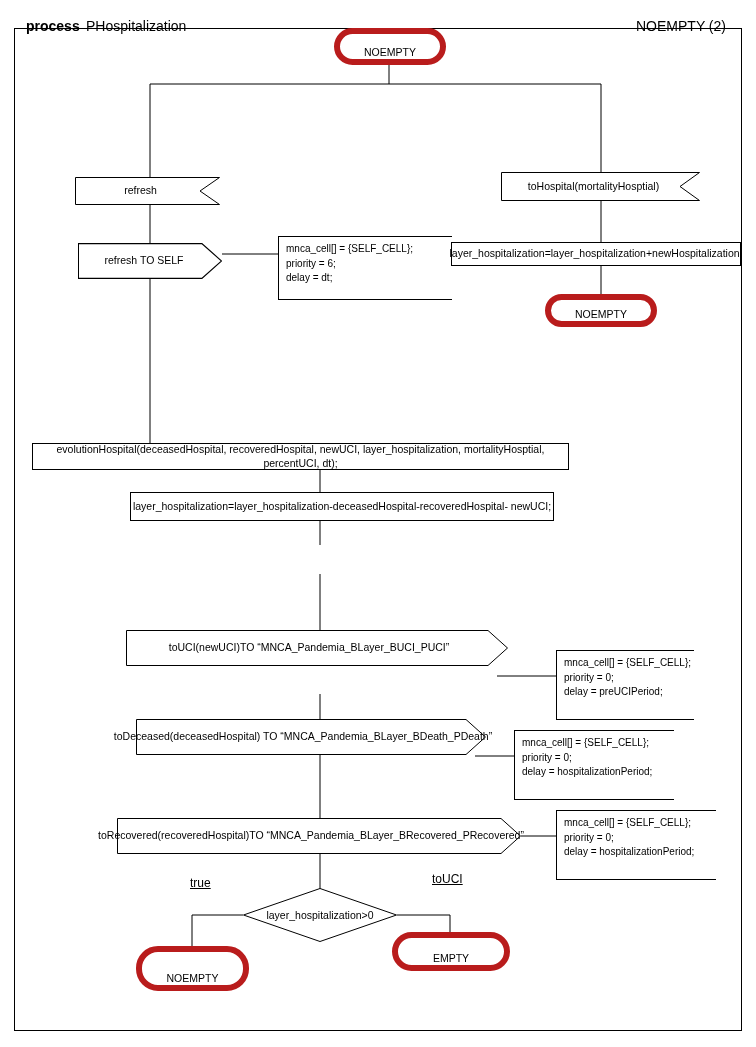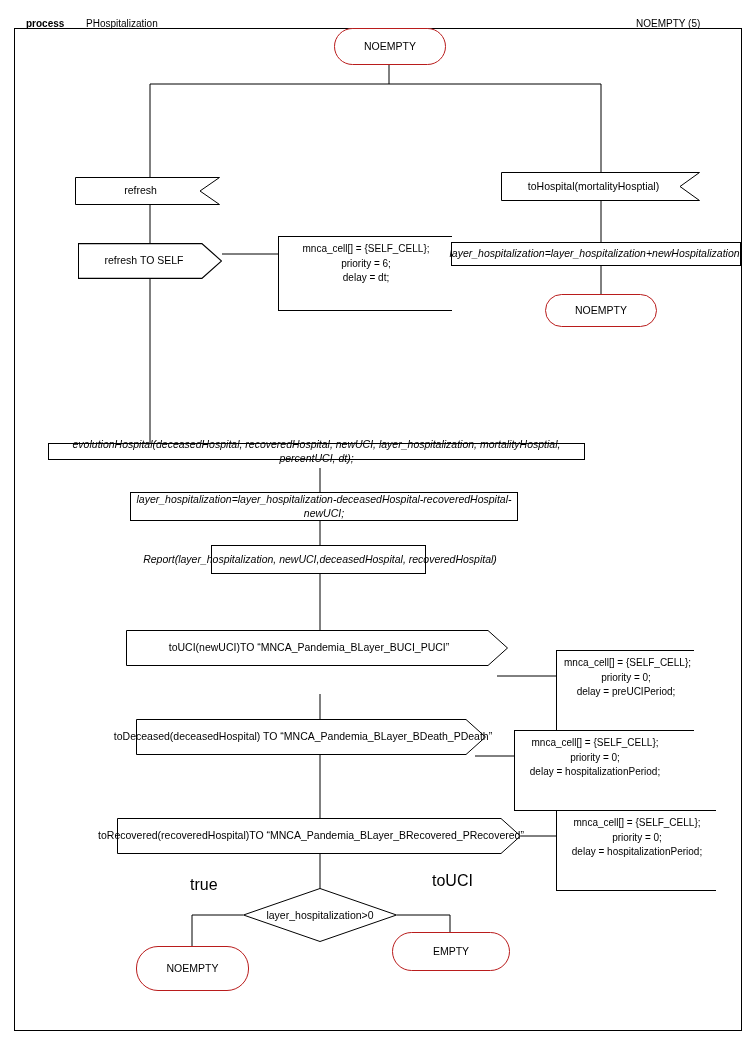--- a/index.html
+++ b/index.html
@@ -12,21 +12,21 @@
   }
   #page {
     position: relative;
     width: 756px;
     height: 1047px;
     background: #ffffff;
     overflow: hidden;
   }
   .hdr {
     position: absolute;
-    font-size: 10px;
+    font-size: 14px;
     color: #000;
     white-space: nowrap;
   }
   .hdr.bold { font-weight: bold; }
 
   .frame {
     position: absolute;
     left: 14px;
     top: 28px;
     width: 728px;
@@ -51,37 +51,37 @@
     display: flex;
     align-items: center;
     justify-content: center;
     text-align: center;
     background: #ffffff;
     line-height: 1.25;
   }
 
   
   .state {
-    border: 1px solid #b91c1c;
+    border: 6px solid #b91c1c;
     border-radius: 22px;
+    align-items: flex-end;
   }
 
   
   .rect {
     border: 1px solid #000;
-    font-style: italic;
   }
 
   
   .note {
     border: 1px solid #000;
     border-right: none;
     display: block;
-    text-align: center;
-    padding: 5px 6px 16px 7px;
+    text-align: left;
+    padding: 5px 6px 5px 7px;
     font-size: 10px;
     line-height: 1.45;
     background: #fff;
   }
 
   
   .flag-in {
     background: #fff;
     border: none;
     padding: 0;
@@ -101,33 +101,34 @@
   }
   .diamond {
     position: absolute;
     display: flex;
     align-items: center;
     justify-content: center;
     background: transparent;
   }
   .edge-label {
     position: absolute;
-    font-size: 16px;
+    font-size: 12px;
     color: #000;
     white-space: nowrap;
+    text-decoration: underline;
   }
 </style>
 </head>
 <body>
 
 <div id="page">
 
   <div class="hdr bold" style="left:26px; top:18px;">process</div>
   <div class="hdr" style="left:86px; top:18px;">PHospitalization</div>
-  <div class="hdr" style="left:636px; top:18px;">NOEMPTY (5)</div>
+  <div class="hdr" style="left:636px; top:18px;">NOEMPTY (2)</div>
 
   <div class="frame"></div>
 
   <svg class="lines">
     <g stroke="#000" stroke-width="1" fill="none">
 
       <line x1="389" y1="65" x2="389" y2="84"></line>
       <line x1="150" y1="84" x2="601" y2="84"></line>
 
       <line x1="150" y1="84" x2="150" y2="177"></line>
@@ -201,31 +202,28 @@
 delay = dt;</div>
 
   <div class="node rect" style="left:451px; top:242px; width:290px; height:24px;">
     <span>layer_hospitalization=layer_hospitalization+newHospitalization;</span>
   </div>
 
   <div class="node state" style="left:545px; top:294px; width:112px; height:33px;">
     <span>NOEMPTY</span>
   </div>
 
-  <div class="node rect" style="left:48px; top:443px; width:537px; height:17px;">
+  <div class="node rect" style="left:32px; top:443px; width:537px; height:27px;">
     <span>evolutionHospital(deceasedHospital, recoveredHospital, newUCI, layer_hospitalization, mortalityHosptial, percentUCI, dt);</span>
   </div>
 
-  <div class="node rect" style="left:130px; top:492px; width:388px; height:29px;">
+  <div class="node rect" style="left:130px; top:492px; width:424px; height:29px;">
     <span>layer_hospitalization=layer_hospitalization-deceasedHospital-recoveredHospital- newUCI;</span>
   </div>
 
-  <div class="node rect" style="left:211px; top:545px; width:215px; height:29px;">
-    <span style="position:absolute; left:-72px; width:360px; text-align:center;">Report(layer_hospitalization, newUCI,deceasedHospital, recoveredHospital)</span>
-  </div>
 
   <div class="node flag-in" style="left:126px; top:630px; width:382px; height:36px;text-align:center;">
     <svg class="shape-svg" viewBox="0 0 382 36" preserveAspectRatio="none">
       <polygon points="0.5,0.5 362,0.5 381.5,18 362,35.5 0.5,35.5" fill="#fff" stroke="#000" stroke-width="1"></polygon>
     </svg>
     <span class="lbl" style="margin-right:16px;">toUCI(newUCI)TO “MNCA_Pandemia_BLayer_BUCI_PUCI”</span>
   </div>
 
   <div class="note" style="position:absolute; left:556px; top:650px; width:124px; height:58px; white-space:pre;">mnca_cell[] = {SELF_CELL};
 priority = 0;

